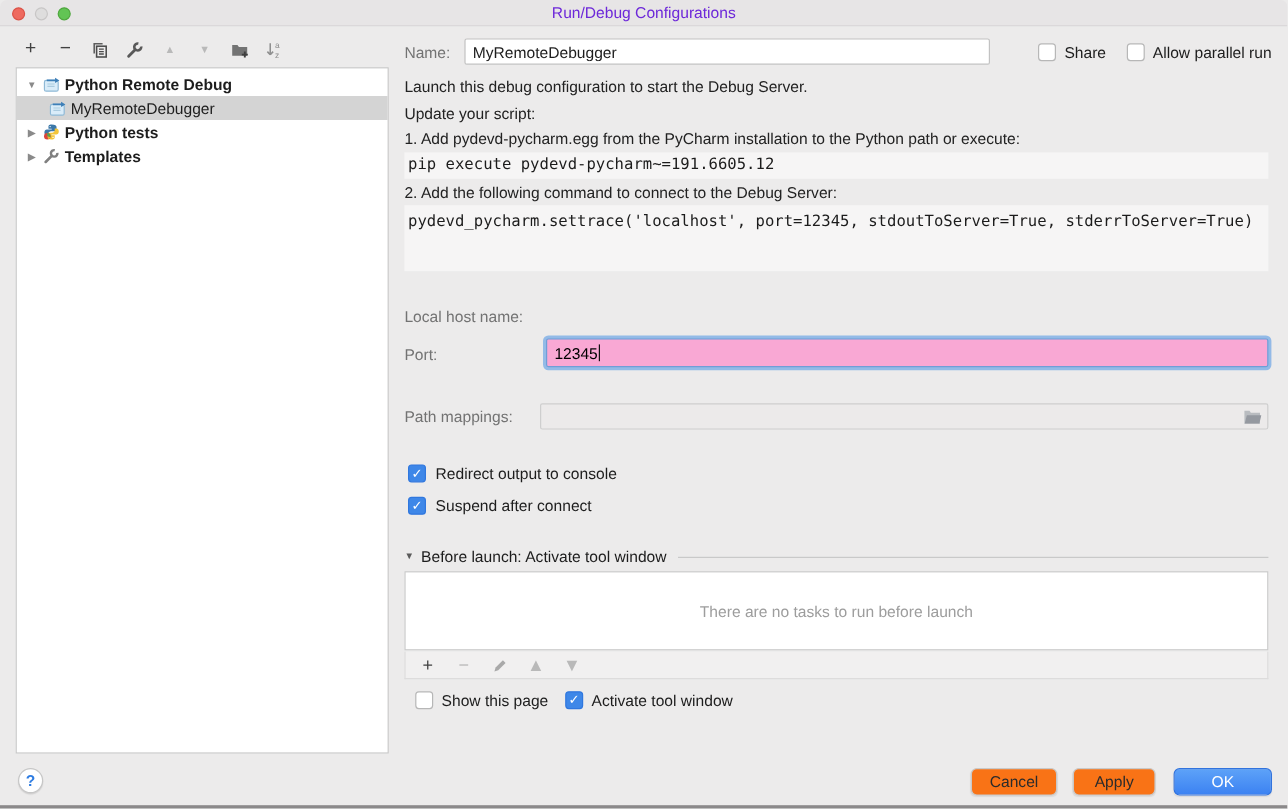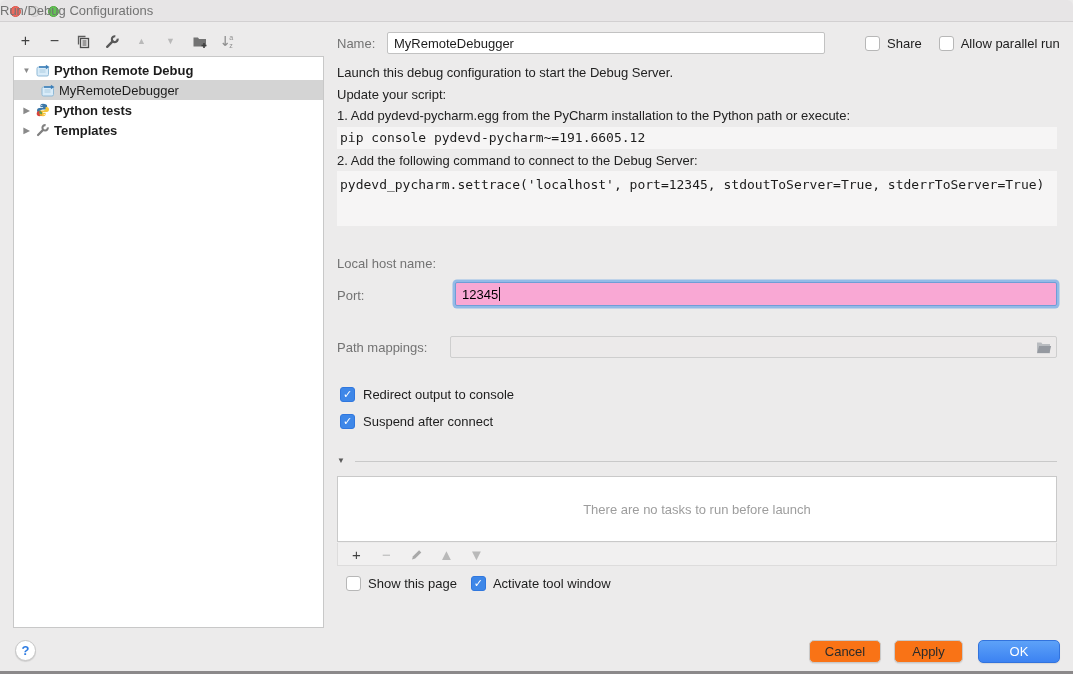--- a/index.html
+++ b/index.html
@@ -2,21 +2,21 @@
 <html><head>
 <meta charset="utf-8">
 <style>
   * { box-sizing: border-box; margin: 0; padding: 0; }
   html,body { width:1073px; height:674px; }
   body { font-family:"Liberation Sans",sans-serif; font-size:13px; color:#1d1d1d; background:#ecebeb; overflow:hidden; }
   #window { position:relative; width:1073px; height:674px; background:#ecebeb; overflow:hidden; }
 
   
   .titlebar { position:absolute; left:0; top:0; width:100%; height:22px; background:#e7e5e6; border-bottom:1px solid #d2d0d1; border-radius:6px 6px 0 0; }
-  .titlebar .title { position:absolute; left:0; right:0; top:3px; text-align:left; color:#737373; font-size:13px; }
+  .titlebar .title { position:absolute; left:0; right:0; top:3px; text-align:center; color:#6d28d9; font-size:13px; }
   .lights { position:absolute; left:10px; top:6px; display:flex; gap:8px; }
   .light { width:11px; height:11px; border-radius:50%; }
   .light.red { background:#ee6a5f; border:1px solid #db5247; }
   .light.gray { background:#dedddd; border:1px solid #c8c6c6; }
   .light.green { background:#62c454; border:1px solid #4fa73e; }
 
   
   .sb-toolbar { position:absolute; left:17px; top:31px; height:20px; display:flex; align-items:center; gap:12px; }
   .tbi { width:17px; height:17px; display:flex; align-items:center; justify-content:center; font-size:16px; color:#414141; }
   .tbi.dim { color:#b9b9b9; }
@@ -167,21 +167,21 @@
     <input class="tf" style="width: 438px;" value="MyRemoteDebugger">
     <span class="cb" style="margin-left:40px;"></span>
     <span style="margin-left:7px;">Share</span>
     <span class="cb" style="margin-left:17px;"></span>
     <span style="margin-left:7px;">Allow parallel run</span>
   </div>
 
   <div class="abs desc" style="top:65px;">Launch this debug configuration to start the Debug Server.</div>
   <div class="abs desc" style="top:87px;">Update your script:</div>
   <div class="abs desc" style="top:108px;">1. Add pydevd-pycharm.egg from the PyCharm installation to the Python path or execute:</div>
-  <div class="abs codeblock" style="top:127px; height:22px; line-height:22px;">pip console pydevd-pycharm~=191.6605.12</div>
+  <div class="abs codeblock" style="top:127px; height:22px; line-height:22px;">pip execute pydevd-pycharm~=191.6605.12</div>
   <div class="abs desc" style="top:153px;">2. Add the following command to connect to the Debug Server:</div>
   <div class="abs codeblock" style="top:171px; height:55px; padding-top:4px; line-height:19px;">
     <div>pydevd_pycharm.settrace('localhost', port=12345, stdoutToServer=True, stderrToServer=True)</div>
   </div>
 
   <div class="abs lbl" style="left:337px; top:256px;">Local host name:</div>
 
   <div class="abs lbl" style="left:337px; top:288px;">Port:</div>
   <div class="port-wrap">
     <input value="12345" style="">
@@ -202,20 +202,21 @@
     <span class="cb checked"></span>
     <span>Redirect output to console</span>
   </div>
   <div class="abs cb-row" style="left:340px; top:414px;">
     <span class="cb checked"></span>
     <span>Suspend after connect</span>
   </div>
 
   <div class="abs bl-head">
     <span class="bl-arrow">▼</span>
+    <span>Before launch: Activate tool window</span>
     <span class="bl-line"></span>
   </div>
   <div class="abs task-box">
     <span>There are no tasks to run before launch</span>
   </div>
   <div class="abs bl-toolbar">
     <span class="tbi">+</span>
     <span class="tbi dim">−</span>
     <span class="tbi dim">
       <svg width="13" height="13" viewBox="0 0 13 13">

